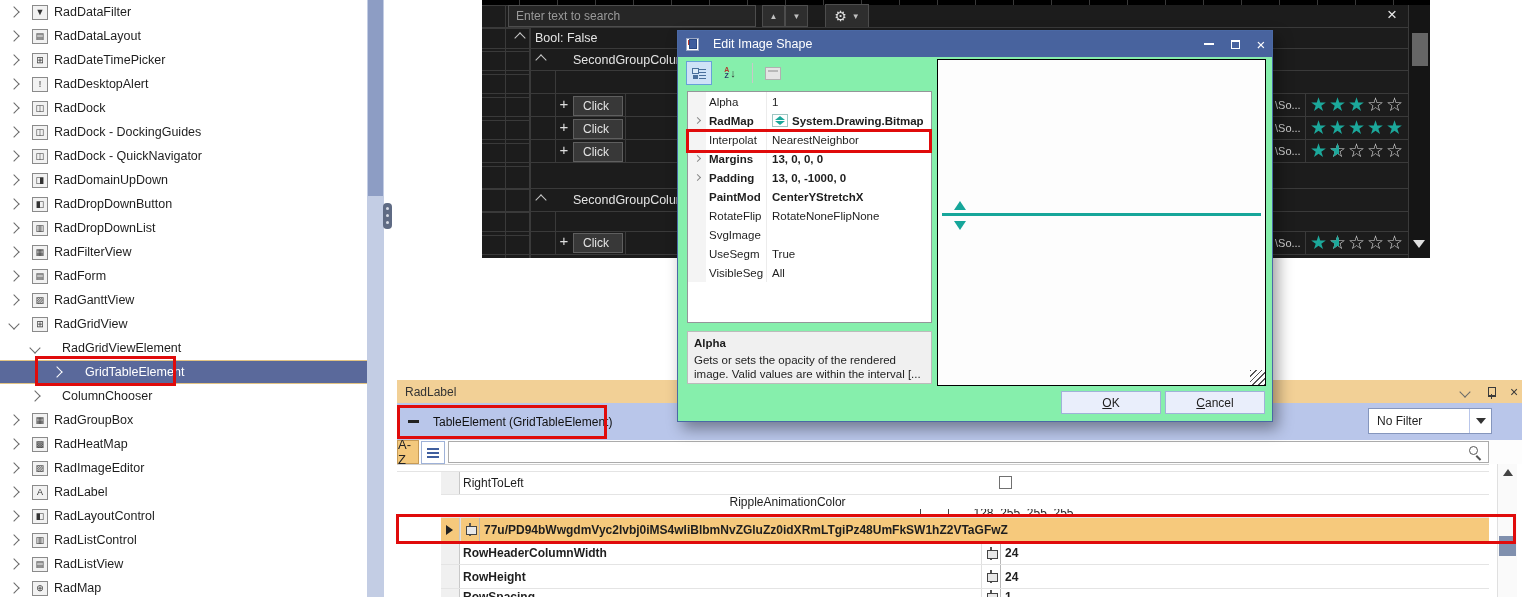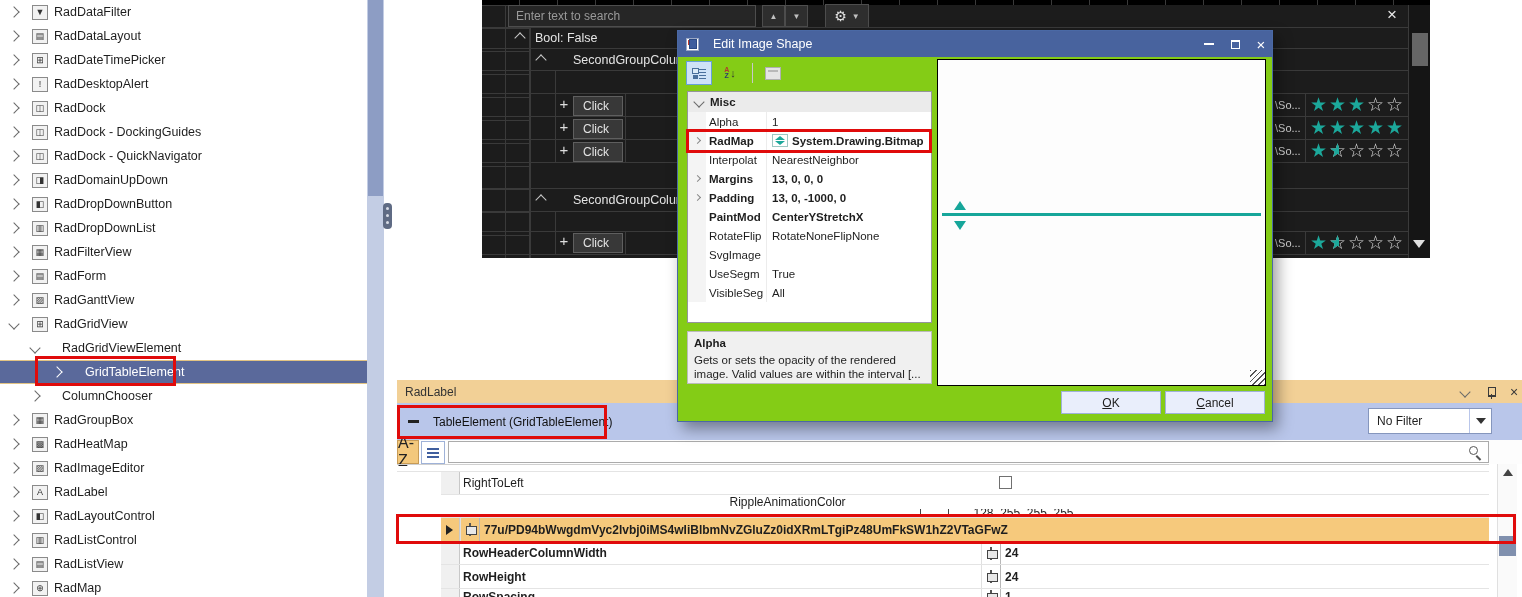--- a/index.html
+++ b/index.html
@@ -62,21 +62,21 @@
      display:flex; align-items:center; padding-left:4px; }
   .star { font-size:19px; line-height:19px; width:19px; color:#1ca89b; position:relative; flex:none; }
   .star.outline { color:#d8d8d8; }
   .star .half-fill { position:absolute; left:0; top:0; width:55%; overflow:hidden; color:#1ca89b; }
   #dg-scroll { position:absolute; left:926px; top:5px; width:22px; height:253px; border-left:1px solid #3a3a3a; background:#151515; }
   #dg-scroll .thumb { position:absolute; left:3px; top:28px; width:16px; height:33px; background:#666; }
   #dg-downarrow { position:absolute; left:931px; top:240px; width:0; height:0;
      border-left:6px solid transparent; border-right:6px solid transparent; border-top:8px solid #e0e0e0; }
 
   
-  #dialog { left:677px; top:30px; width:596px; height:392px; background:#84cc16; border:1px solid #4a69a5;
+  #dialog { left:677px; top:30px; width:596px; height:392px; background:#86efac; border:1px solid #4a69a5;
      box-shadow:5px 7px 14px rgba(0,0,0,.38); z-index:10; }
   #dlg-title { position:absolute; left:0; top:0; right:0; height:26px; background:#48639e; color:#fff; display:flex; align-items:center; }
   #dlg-icon { width:13px; height:13px; margin-left:8px; background:#fff; border:1px solid #9aa7c4; position:relative; flex:none; }
   #dlg-icon:before { content:""; position:absolute; left:1px; top:1px; width:5px; height:5px; background:#c0392b; }
   #dlg-icon:after  { content:""; position:absolute; right:1px; bottom:1px; width:6px; height:8px; background:#3f5e9e; border:1px solid #2c4a86; }
   #dlg-title .t { margin-left:14px; font-size:12.5px; }
   .win-btn { position:absolute; top:5px; width:18px; height:16px; color:#fff; display:flex; align-items:center; justify-content:center; font-size:13px; }
   #wb-min { left:522px; } #wb-max { left:548px; } #wb-close { left:574px; font-size:15px; }
   #wb-max i { width:9px; height:9px; border:1px solid #fff; border-top-width:2px; display:block; }
   #wb-min i { width:10px; height:2px; background:#fff; display:block; }
@@ -139,21 +139,21 @@
 
   #el-bluebar { position:absolute; left:0; top:23px; right:0; height:37px; background:#b9c6ea; display:flex; align-items:center; }
   #el-minus { width:11px; height:3px; background:#222; margin-left:11px; flex:none; }
   #el-node { margin-left:14px; font-size:12px; color:#111; }
   #el-filter { position:absolute; left:971px; top:5px; width:124px; height:26px; background:#fff; border:1px solid #8596bd; display:flex; align-items:center; }
   #el-filter .v { flex:1; padding-left:8px; font-size:12px; }
   #el-filter .dd { width:22px; align-self:stretch; border-left:1px solid #b9c6ea; display:flex; align-items:center; justify-content:center; }
   #el-filter .dd i { width:0; height:0; border-left:5px solid transparent; border-right:5px solid transparent; border-top:6px solid #333; }
 
   #el-azrow { position:absolute; left:0; top:60px; right:0; height:24px; background:#fdfdfd; }
-  #az-btn { position:absolute; left:0; top:0; width:22px; height:24px; background:#f3c87c; border:1px solid #c79b56; font-size:16px;
+  #az-btn { position:absolute; left:0; top:0; width:22px; height:24px; background:#f3c87c; border:1px solid #c79b56; font-size:13px;
      display:flex; align-items:center; justify-content:center; color:#222; }
   #sortmode-btn { position:absolute; left:24px; top:1px; width:24px; height:23px; background:#fff; border:1px solid #9fb2d8; display:flex; align-items:center; justify-content:center; }
   #sortmode-btn i { width:12px; height:10px; background:repeating-linear-gradient(0deg, #3f5e9e 0 2px, transparent 2px 4px); display:block; }
   #el-search { position:absolute; left:51px; top:1px; width:1041px; height:22px; border:1px solid #ababab; background:#fff; padding:0 24px 0 6px; font-size:12px; font-family:"Liberation Sans",sans-serif; }
   .mag { position:absolute; left:1072px; top:6px; width:9px; height:9px; border:1.6px solid #555; border-radius:50%; }
   .mag:after { content:""; position:absolute; left:7px; top:8px; width:6px; height:1.6px; background:#555; transform:rotate(45deg); transform-origin:0 0; }
 
   #el-grid { position:absolute; left:0; top:84px; width:1092px; height:133px; border-top:1px solid #d0d0d0; overflow:hidden; }
   .el-row { position:absolute; left:0; width:1092px; display:flex; border-bottom:1px solid #e4e4e4; align-items:center; background:#fff;margin-left:44px; }
   .el-row .selcell { width:19px; align-self:stretch; background:#f0f0f0; border-right:1px solid #c8c8c8; flex:none; position:relative; }
@@ -480,26 +480,20 @@
       <div class="tb-btn" style="width:30px">
         <span class="az-icon"><span class="a">A</span><br><span class="z">Z</span></span>
           <span class="az-arrow">↓</span>
       </div>
       <div class="tb-sep"></div>
       <div class="tb-btn">
           <span class="pp-icon"></span>
         </div>
     </div>
     <div id="dlg-grid">
-      <div class="dlg-cat">
-        <span class="chevbox">
-            <span class="chev down"></span>
-          </span>
-        <span>Misc</span>
-      </div>
       <div id="dlg-rows">
           <div class="dlg-row">
             <span class="expcol"></span>
             <span class="pname">Alpha</span>
             <span class="pval">
               <span>1</span>
             </span>
           </div>
           <div class="dlg-row">
             <span class="expcol">

